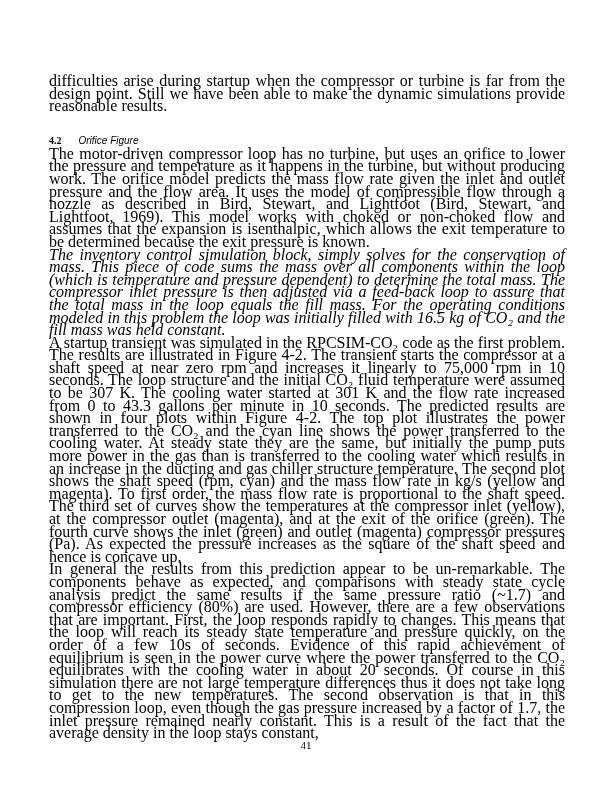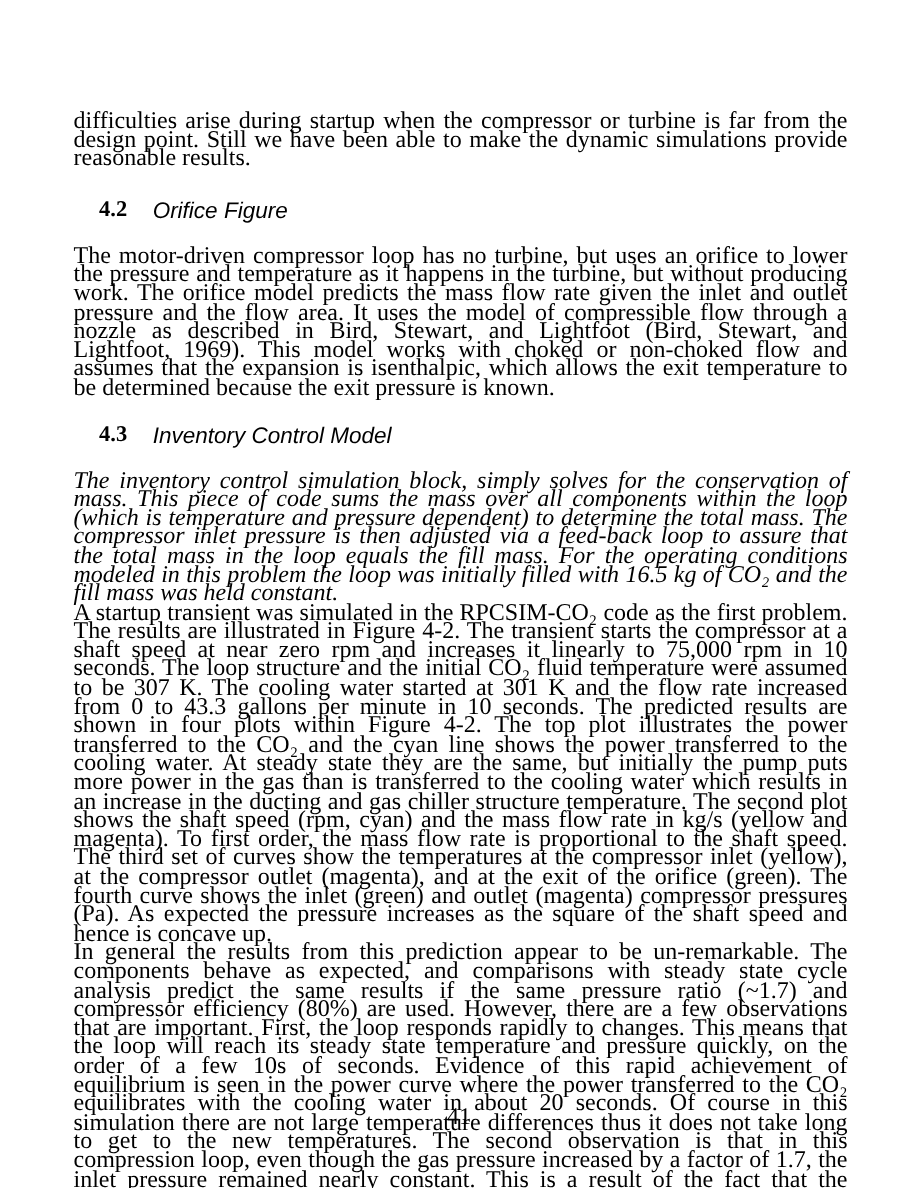--- a/index.html
+++ b/index.html
@@ -25,22 +25,22 @@
     margin: 0;
     font-family: "Liberation Serif", "DejaVu Serif", serif;
     font-size: 16px;
     line-height: 12.6px;
     text-align: justify;
     color: #000000;
   }
   .heading {
     display: flex;
     align-items: center;
-    margin: 17px;
-    font-size: 15px;
+    margin: 0;
+    font-size: 10px;
     line-height: 15px;
     color: #000000;
   }
   .heading .h-num {
     font-family: "Liberation Serif", "DejaVu Serif", serif;
     font-weight: 700;
     margin-right: 17px;
   }
   .heading .h-title {
     font-family: "Liberation Sans", "DejaVu Sans", sans-serif;
@@ -55,43 +55,39 @@
   .m-h44 { margin-top: 18px; }
   .m-p4  { margin-top: 17px; }
   .m-p5  { margin-top: 24px; }
   .page-footer {
     position: absolute;
     top: 739px;
     left: 0;
     width: 612px;
     text-align: center;
     font-family: "Liberation Serif", "DejaVu Serif", serif;
-    font-size: 16px;
+    font-size: 11px;
     line-height: 12.6px;
     color: #000000;
   }
 </style>
 </head>
 <body>
 
 <div class="page">
 
   <p class="body-para">difficulties arise during startup when the compressor or turbine is far from the design point.  Still we have been able to make the dynamic simulations provide reasonable results.</p>
 
   <div class="heading m-h42">
     <span class="h-num">4.2</span>
     <span class="h-title">Orifice Figure</span>
   </div>
 
   <p class="body-para m-p2">The motor-driven compressor loop has no turbine, but uses an orifice to lower the pressure and temperature as it happens in the turbine, but without producing work.  The orifice model predicts the mass flow rate given the inlet and outlet pressure and the flow area.  It uses the model of compressible flow through a nozzle as described in Bird, Stewart, and Lightfoot (Bird, Stewart, and Lightfoot, 1969).  This model works with choked or non-choked flow and assumes that the expansion is isenthalpic, which allows the exit temperature to be determined because the exit pressure is known.</p>
 
-  <div class="heading m-h43">
-    <span class="h-num">4.3</span>
-    <span class="h-title">Inventory Control Model</span>
-  </div>
 
   <p class="body-para m-p3">The inventory control simulation block, simply solves for the conservation of mass.  This piece of code sums the mass over all components within the loop (which is temperature and pressure dependent) to determine the total mass.  The compressor inlet pressure is then adjusted via a feed-back loop to assure that the total mass in the loop equals the fill mass.  For the operating conditions modeled in this problem the loop was initially filled with 16.5 kg of CO₂ and the fill mass was held constant.</p>
 
 
   <p class="body-para m-p4">A startup transient was simulated in the RPCSIM-CO₂ code as the first problem.  The results are illustrated in Figure 4-2.  The transient starts the compressor at a shaft speed at near zero rpm and increases it linearly to 75,000 rpm in 10 seconds.  The loop structure and the initial CO₂ fluid temperature were assumed to be 307 K.  The cooling water started at 301 K and the flow rate increased from 0 to 43.3 gallons per minute in 10 seconds.  The predicted results are shown in four plots within Figure 4-2.  The top plot illustrates the power transferred to the CO₂ and the cyan line shows the power transferred to the cooling water.   At steady state they are the same, but initially the pump puts more power in the gas than is transferred to the cooling water which results in an increase in the ducting and gas chiller structure temperature.  The second plot shows the shaft speed (rpm, cyan) and the mass flow rate in kg/s (yellow and magenta).  To first order, the mass flow rate is proportional to the shaft speed. The third set of curves show the temperatures at the compressor inlet (yellow), at the compressor outlet (magenta), and at the exit of the orifice (green).  The fourth curve shows the inlet (green) and outlet (magenta) compressor pressures (Pa).   As expected the pressure increases as the square of the shaft speed and hence is concave up.</p>
 
   <p class="body-para m-p5">In general the results from this prediction appear to be un-remarkable.  The components behave as expected, and comparisons with steady state cycle analysis predict the same results if the same pressure ratio (~1.7) and compressor efficiency (80%) are used.  However, there are a few observations that are important.  First, the loop responds rapidly to changes.  This means that the loop will reach its steady state temperature and pressure quickly, on the order of a few 10s of seconds.   Evidence of this rapid achievement of equilibrium is seen in the power curve where the power transferred to the CO₂ equilibrates with the cooling water in about 20 seconds.  Of course in this simulation there are not large temperature differences thus it does not take long to get to the new temperatures.  The second observation is that in this compression loop, even though the gas pressure increased by a factor of 1.7, the inlet pressure remained nearly constant.  This is a result of the fact that the average density in the loop stays constant,</p>
 
 </div>
 

